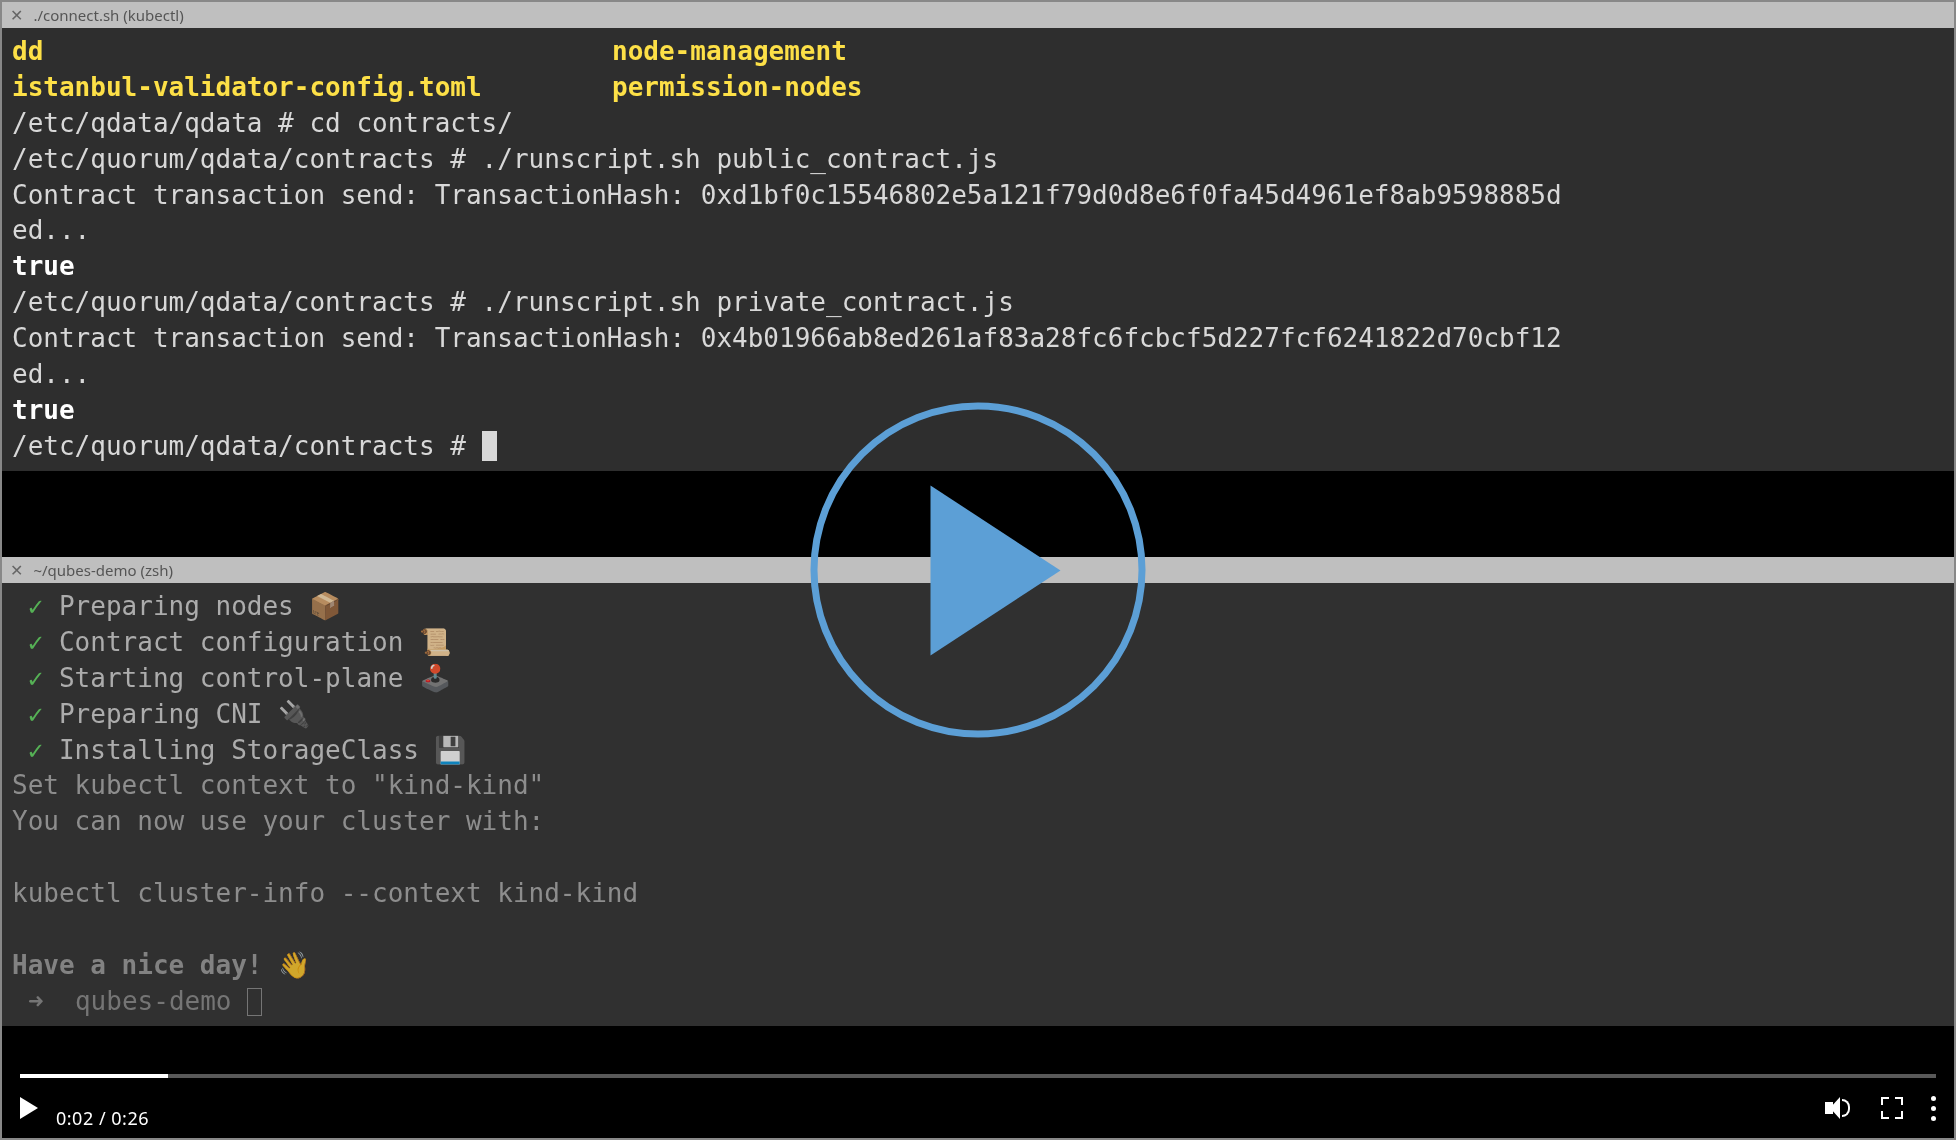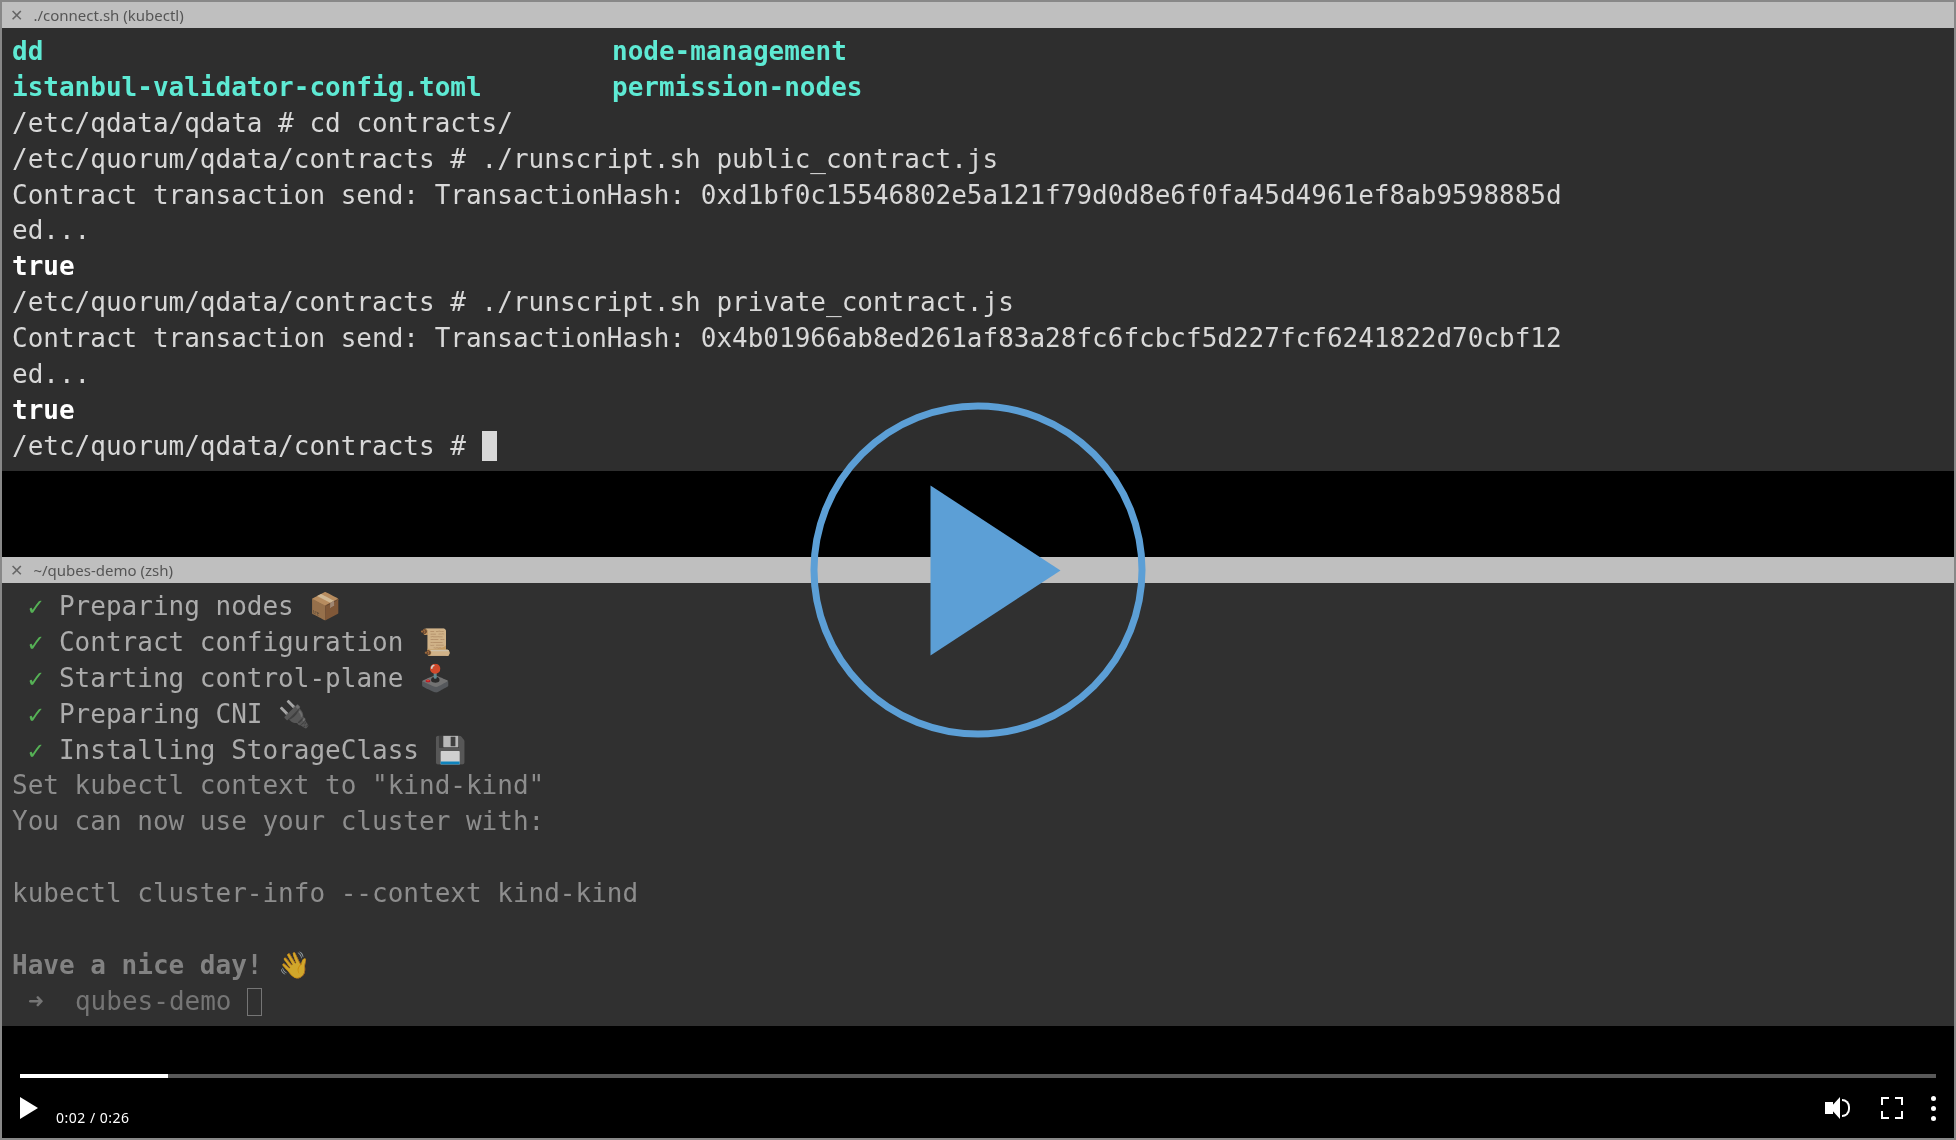--- a/index.html
+++ b/index.html
@@ -45,21 +45,21 @@
       font-size: 26px;
       line-height: 1.38;
       color: #d8d8d8;
       white-space: pre;
       overflow: hidden;
     }
     .terminal-body-dim {
       filter: brightness(0.85) contrast(0.9);
     }
     .dir-listing {
-      color: #5eead4;
+      color: #fde047;
       font-weight: 600;
     }
     .dir-col1 { display: inline-block; width: 600px; }
     .dir-col2 { display: inline-block; }
     .prompt-path { color: #d8d8d8; }
     .tx-bold { font-weight: 700; color: #fff; }
     .cursor-block {
       display: inline-block;
       width: 15px;
       height: 30px;
@@ -131,21 +131,21 @@
       width: 7.7%;
     }
     .ctrl-left { display: flex; align-items: center; gap: 18px; }
     .ctrl-right { margin-left: auto; display: flex; align-items: center; gap: 28px; }
     .play-small {
       width: 0; height: 0;
       border-left: 18px solid #fff;
       border-top: 11px solid transparent;
       border-bottom: 11px solid transparent;
     }
-    .time-text { font-size: 14px; letter-spacing: 0.5px; margin-top: 19px;}
+    .time-text { font-size: 18px; letter-spacing: 0.5px; margin-top: 19px;}
     .vol-icon {
       display: inline-block;
       position: relative;
       width: 28px; height: 24px;
     }
     .vol-speaker {
       position: absolute;
       left: 0; top: 6px;
       width: 8px; height: 12px;
       background: #fff;

